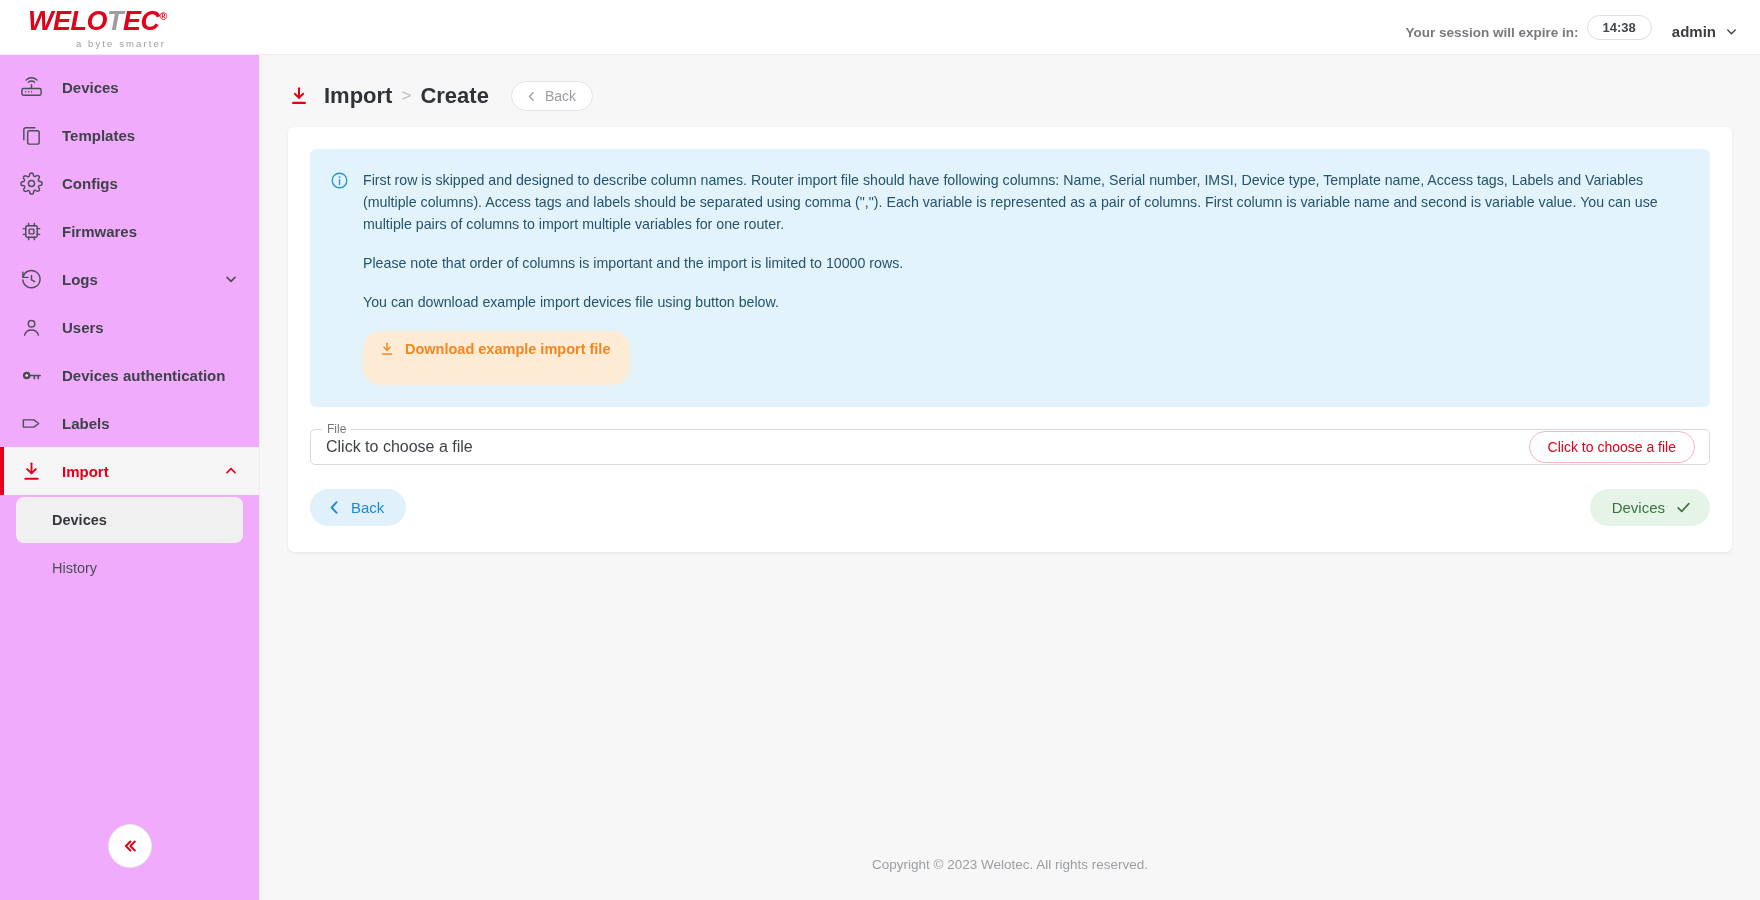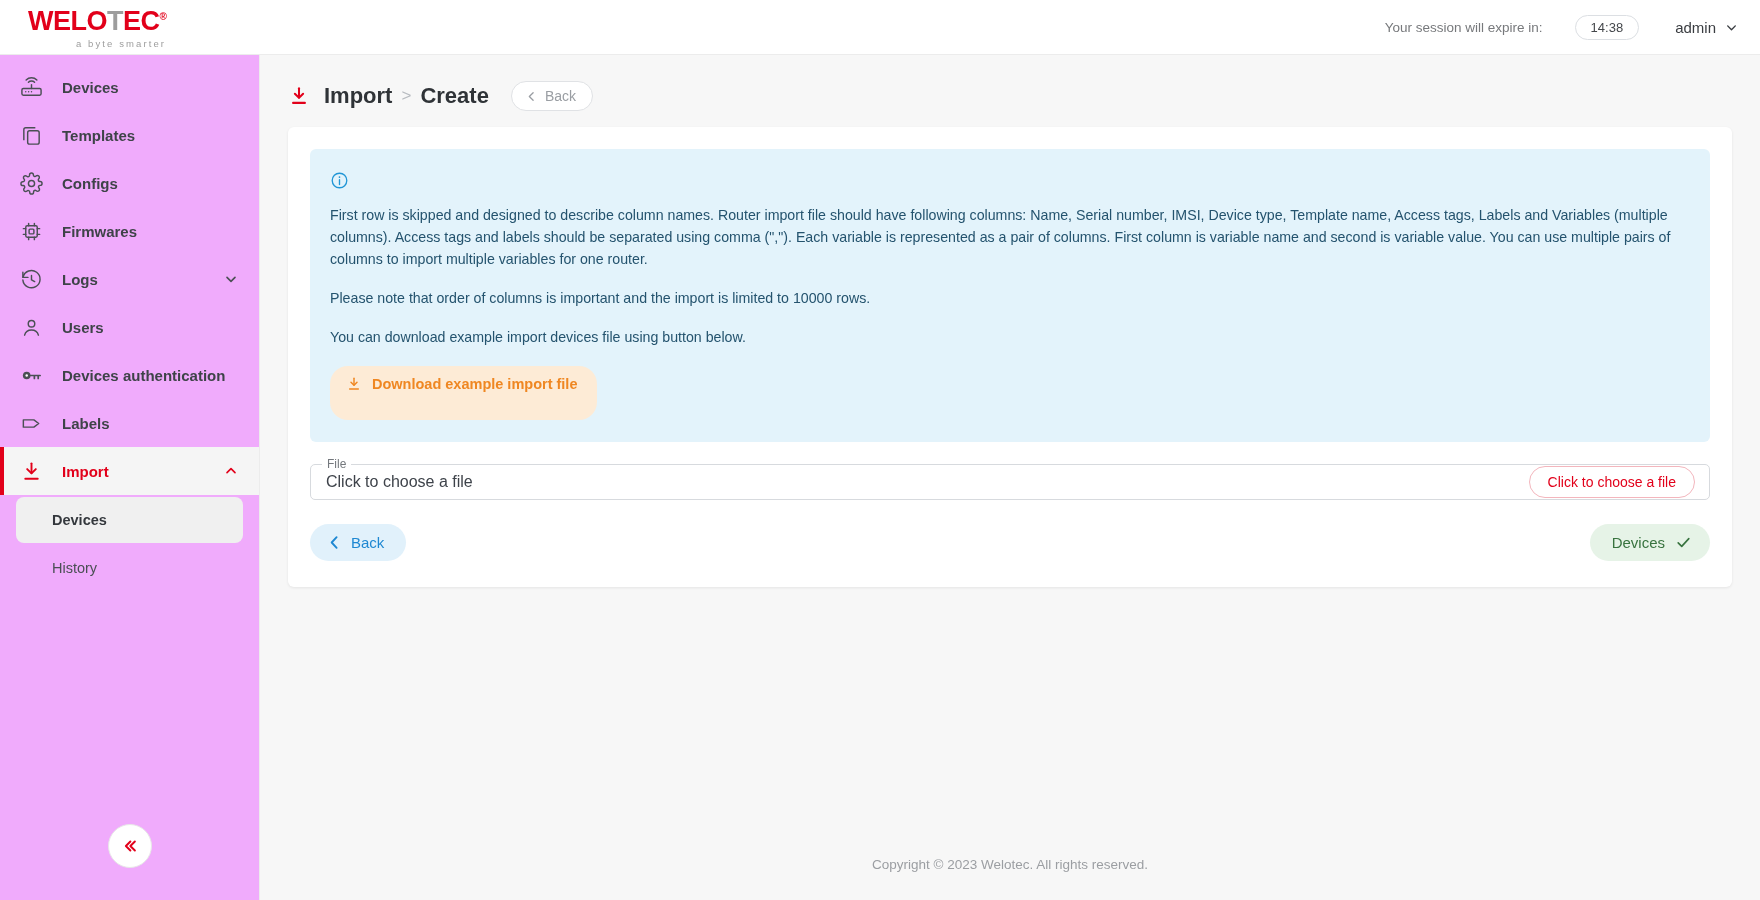--- a/index.html
+++ b/index.html
@@ -12,32 +12,32 @@
   .app { display: flex; flex-direction: column; width: 1760px; height: 900px; }
 
   
   .header {
     height: 55px; min-height: 55px; background: #ffffff;
     display: flex; align-items: center; justify-content: space-between;
     padding: 0 22px 0 28px; border-bottom: 1px solid #ececec;
     position: relative; z-index: 5;
   }
   .logo-wrap { display: flex; flex-direction: column; align-items: flex-start; padding-top: 2px; }
-  .logo-text { font-size: 27px; font-weight: 700; letter-spacing: -0.5px; line-height: 1; color: #e2001a; }
+  .logo-text { font-size: 27px; font-weight: 700; letter-spacing: -0.5px; line-height: 1; color: #e2001a; font-style: italic; }
   .logo-text .gray { color: #9d9d9d; }
   .logo-text .reg { font-size: 10px; vertical-align: super; }
   .logo-sub { font-size: 9.5px; color: #9d9d9d; letter-spacing: 2.1px; margin-top: 3px; padding-left: 48px; }
 
-  .header-right { display: flex; align-items: center; gap: 32px; }
+  .header-right { display: flex; align-items: flex-end; gap: 8px; font-weight: bold; }
   .session-label { font-size: 13.5px; color: #77797c; }
   .session-timer {
     border: 1px solid #dcdfe3; border-radius: 13px; padding: 4px 15px;
     font-size: 13px; color: #44474b; background: #fff; min-width: 62px; text-align: center;
   }
-  .admin-box { display: flex; align-items: center; gap: 9px; margin-left: 4px; cursor: pointer; }
+  .admin-box { display: flex; align-items: center; gap: 9px; margin-left: 12px; cursor: pointer; }
   .admin-name { font-size: 15px; color: #3a3d41; }
   .chev-dn { width: 13px; height: 13px; display: inline-block; }
 
   
   .body { display: flex; flex: 1; min-height: 0; }
 
   
   .sidebar {
     width: 260px; min-width: 260px; background: #f0abfc;
     border-right: 1px solid #ececec; position: relative;
@@ -87,21 +87,20 @@
   }
 
   .card {
     margin: 0 28px; background: #ffffff; border-radius: 6px;
     box-shadow: 0 1px 3px rgba(0,0,0,.08); padding: 22px 22px 26px 22px;
   }
 
   .info-box {
     background: #e3f3fb; border-radius: 6px; display: flex; gap: 14px;
     padding: 20px 22px 22px 20px;
-    flex-direction: column;
   }
   .info-ico { color: #2196d6; padding-top: 2px; }
   .info-text p { font-size: 14.2px; line-height: 1.55; color: #24536e; }
   .info-text p + p { margin-top: 17px; }
   .dl-btn {
     margin-top: 18px; display: inline-flex; align-items: center; gap: 10px;
     background: #fdebd6; color: #ef8722; border: none; border-radius: 18px;
     padding: 10px 20px 28px 16px; font-size: 14.5px; font-weight: 600;
     font-family: inherit; cursor: pointer;
   }

